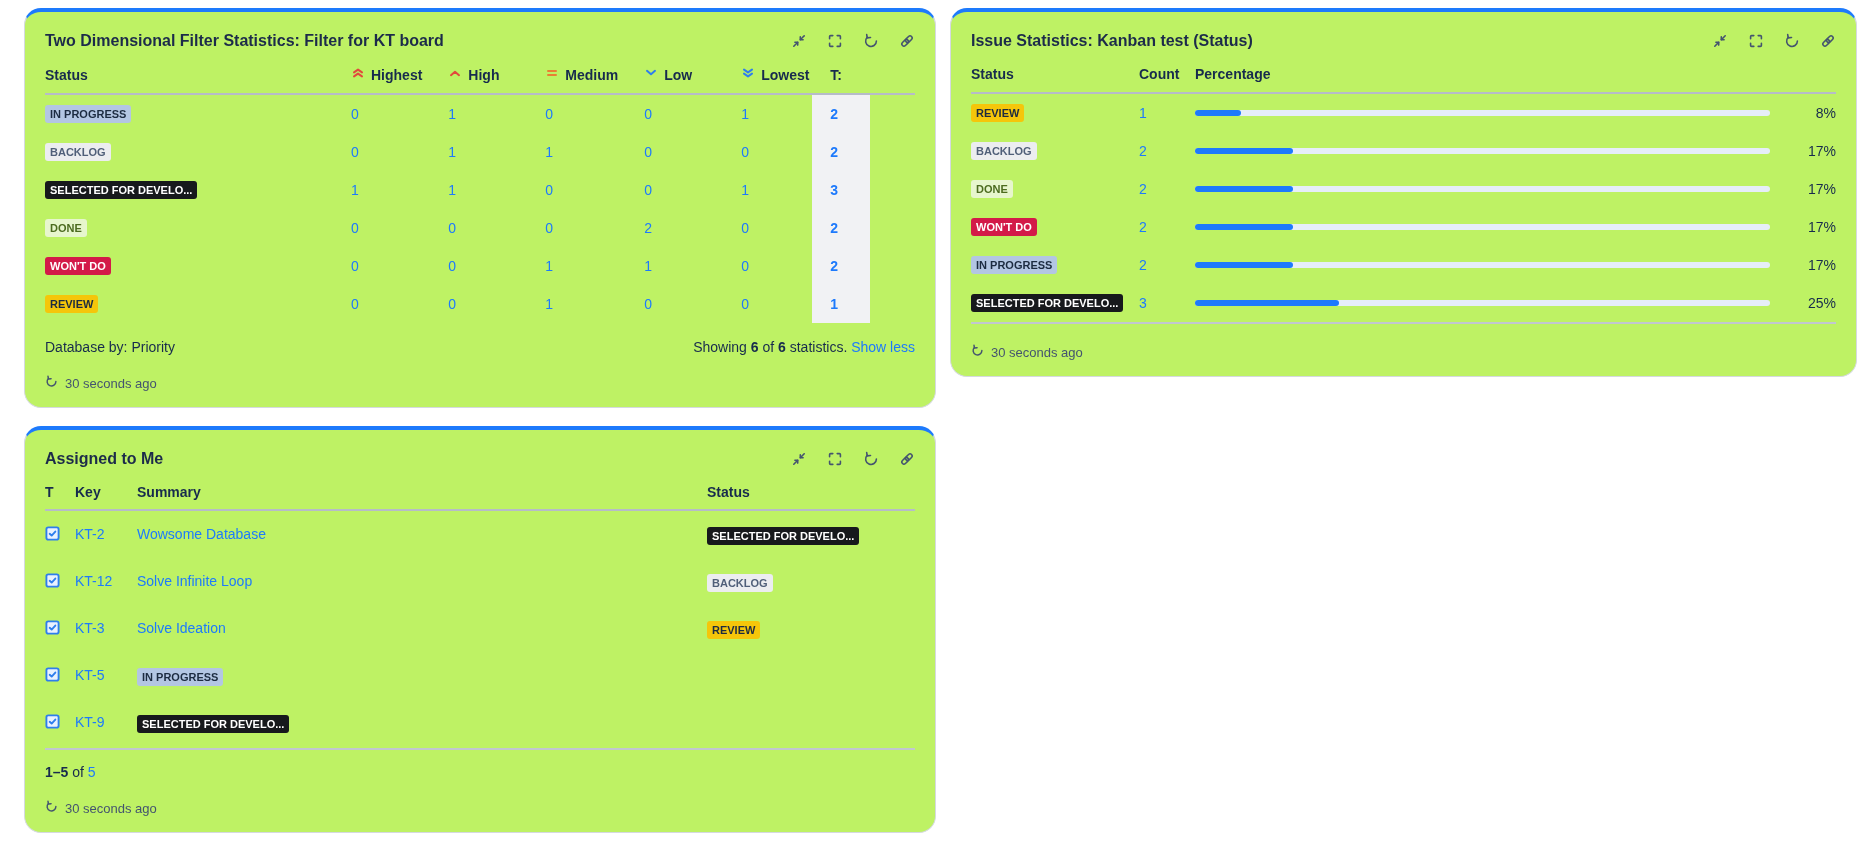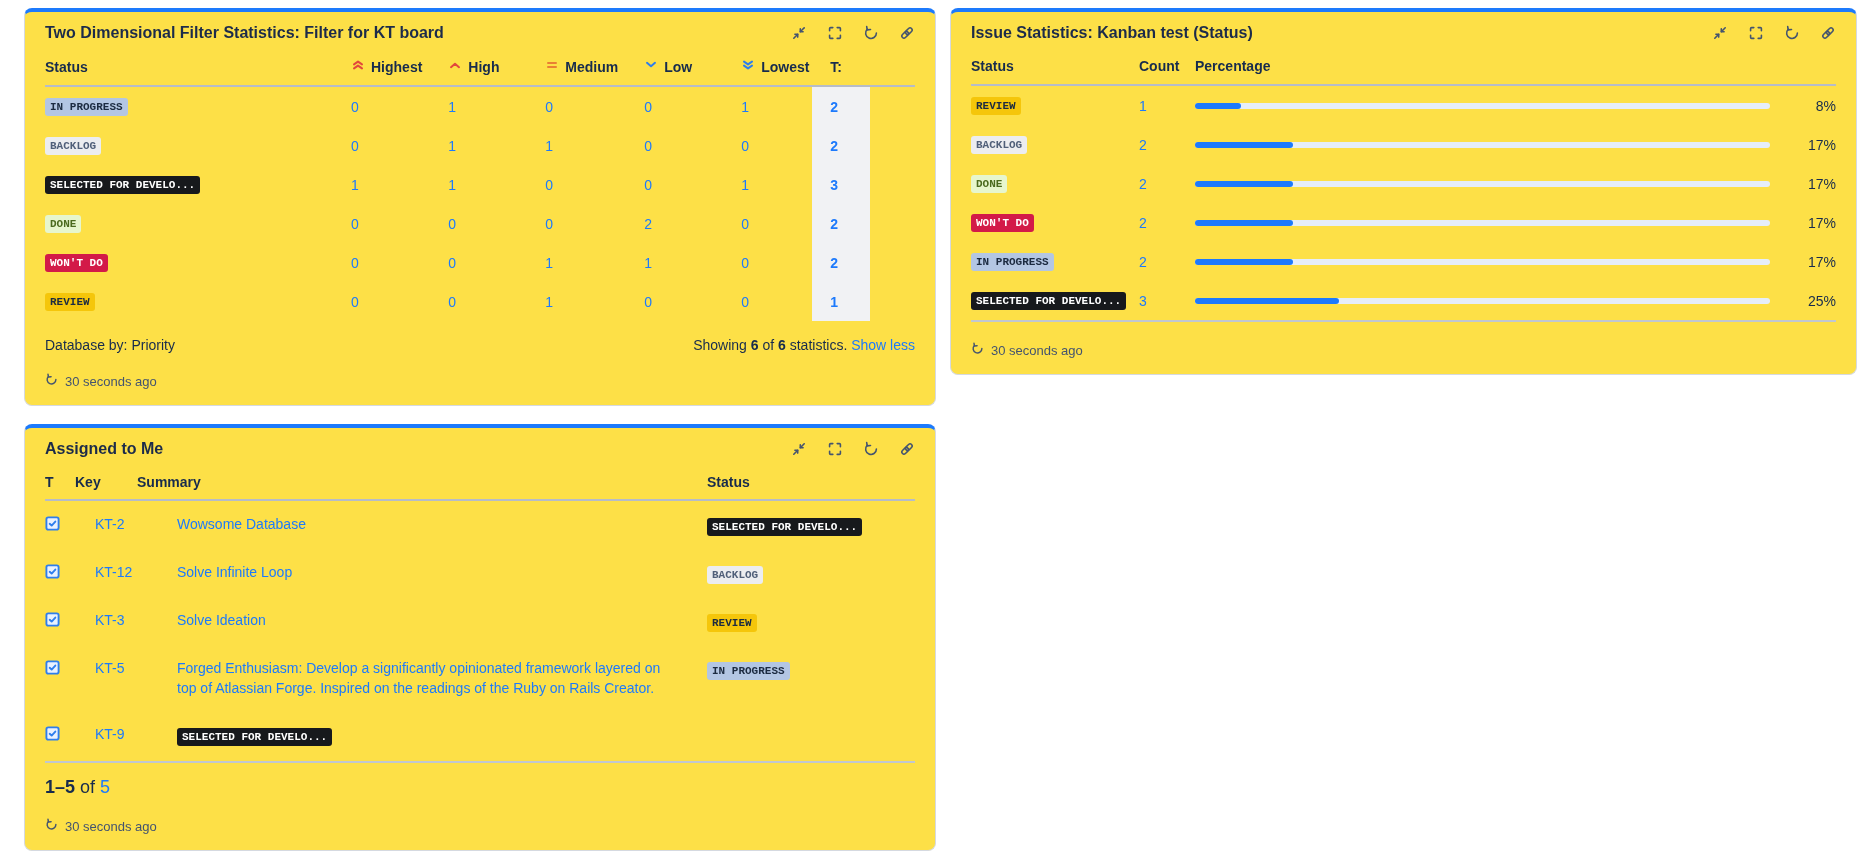--- a/index.html
+++ b/index.html
@@ -4,33 +4,33 @@
 <style>
   * { box-sizing: border-box; }
   body {
     margin: 0; width: 1869px; height: 852px; background: #ffffff;
     font-family: "Liberation Sans", sans-serif; color: #172B4D; font-size: 14px;
   }
   .board { display: flex; gap: 14px; padding: 8px 12px 0 24px; align-items: flex-start; }
   .col-l { width: 912px; flex: none; display: flex; flex-direction: column; gap: 18px; }
   .col-r { flex: 1; }
   .gadget {
-    background: #fde047; border: 1px solid #D5D9E0; border-top: 4px solid #1D7AFC;
-    border-radius: 8px; padding: 12px 20px 16px;
+    background: #bef264; border: 1px solid #D5D9E0; border-top: 4px solid #1D7AFC;
+    border-radius: 17px; padding: 20px 20px 16px;
   }
   .g-head { display: flex; justify-content: space-between; align-items: center; margin-bottom: 10px; }
   .g-title { font-size: 16px; font-weight: 600; color: #1C2B4A; }
   .g-icons { display: flex; gap: 20px; color: #44546F; align-items: center; }
   .g-icons span { cursor: pointer; display: inline-flex; }
 
   .lnk { color: #1D7AFC; cursor: pointer; text-decoration: none; }
   .b { font-weight: 700; }
   .lozenge {
     display: inline-block; padding: 2px 5px; border-radius: 3px;
-    font-size: 11px; font-weight: 700; line-height: 14px; white-space: nowrap; font-family: Liberation Mono, monospace;
+    font-size: 11px; font-weight: 700; line-height: 14px; white-space: nowrap;
   }
   .updated { display: flex; gap: 7px; align-items: center; color: #44546F; font-size: 13px; margin-top: 20px; }
 
   
   table.twodim { width: 100%; border-collapse: collapse; margin-top: 6px; }
   table.twodim th {
     text-align: left; font-size: 14px; font-weight: 700; color: #172B4D;
     padding: 6px 0 10px; border-bottom: 2px solid #B6BCC8;
   }
   .pr-h { display: flex; align-items: center; gap: 6px; }
@@ -52,25 +52,25 @@
   .is-row { padding: 10px 0; }
   .is-total { padding: 12px 0 14px; }
   .is-divider { border-bottom: 2px solid #C1C7D0; }
   .bar { position: relative; height: 6px; background: #E6EEF9; border-radius: 3px; margin-right: 14px; display: block; }
   .bar i { position: absolute; left: 0; top: 0; bottom: 0; border-radius: 3px; background: #1D7AFC; }
   .pct { text-align: right; color: #172B4D; }
 
   
   .as-head, .as-row { display: grid; grid-template-columns: 30px 62px 1fr 208px; align-items: start; }
   .as-head { font-weight: 700; padding: 6px 0 9px; border-bottom: 2px solid #B6BCC8; margin-top: 4px; }
-  .as-row { padding: 13px 0; line-height: 20px; gap: 20px; }
+  .as-row { padding: 13px 0; line-height: 20px; }
   .as-row .t-icon { margin-top: 2px; display: inline-flex; }
   .as-row .st { padding-top: 1px; }
   .as-divider { border-bottom: 2px solid #C1C7D0; margin-top: 2px; }
-  .pagination { margin-top: 14px; font-size: 18px; }
+  .pagination { margin-top: 14px; font-size: 14px; }
 </style>
 </head>
 <body>
 
 <div class="board">
   <div class="col-l">
 
     <section class="gadget">
       <div class="g-head">
         <span class="g-title">Two Dimensional Filter Statistics: Filter for KT board</span>
@@ -342,21 +342,20 @@
       <span class="st"><span class="lozenge" style="background:#F5C60A;color:#1C2B41">REVIEW</span></span>
     </div>
           <div class="as-row">
       <span class="t-icon">
               <svg viewBox="0 0 16 16" width="15" height="15">
                 <rect x="1.5" y="1.5" width="13" height="13" rx="2" fill="#E9F2FF" stroke="#2E7EED" stroke-width="2"></rect>
                 <path d="M5 8.3 L7.1 10.2 L11 5.9" fill="none" stroke="#2E7EED" stroke-width="2" stroke-linecap="round" stroke-linejoin="round"></path>
               </svg>
             </span>
       <a class="lnk">KT-5</a>
-      <a class="lnk" style="padding-right:24px">Forged Enthusiasm: Develop a significantly opinionated framework layered on top of Atlassian Forge. Inspired on the readings of the Ruby on Rails Creator.</a>
       <span class="st"><span class="lozenge" style="background:#B3C6E3;color:#1C2B41">IN PROGRESS</span></span>
     </div>
           <div class="as-row">
       <span class="t-icon">
               <svg viewBox="0 0 16 16" width="15" height="15">
                 <rect x="1.5" y="1.5" width="13" height="13" rx="2" fill="#E9F2FF" stroke="#2E7EED" stroke-width="2"></rect>
                 <path d="M5 8.3 L7.1 10.2 L11 5.9" fill="none" stroke="#2E7EED" stroke-width="2" stroke-linecap="round" stroke-linejoin="round"></path>
               </svg>
             </span>
       <a class="lnk">KT-9</a>

